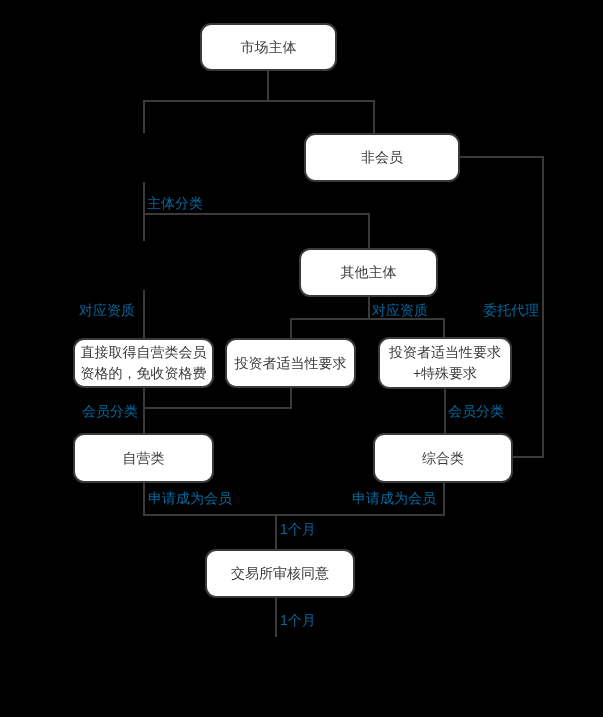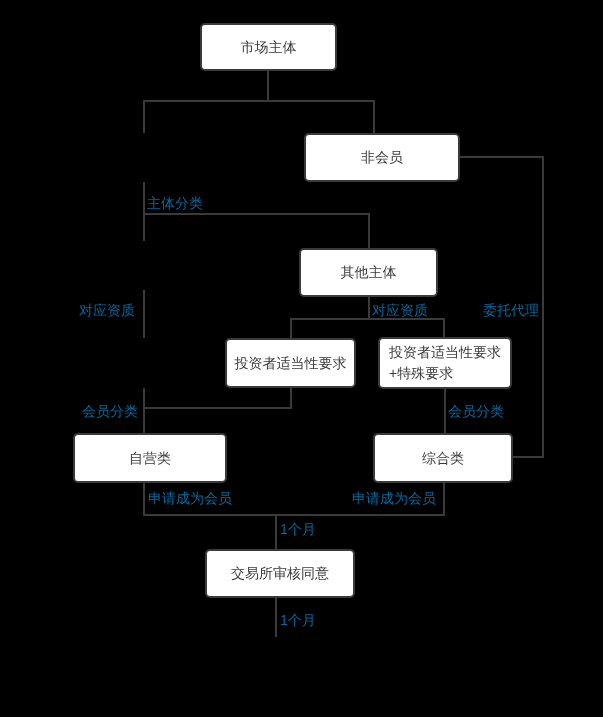--- a/index.html
+++ b/index.html
@@ -13,27 +13,28 @@
     height: 717px;
     background: #000000;
     overflow: hidden;
     font-family: "Liberation Sans", "DejaVu Sans", sans-serif;
   }
   .node {
     position: absolute;
     box-sizing: border-box;
     background: #ffffff;
     border: 2px solid #3a3a3a;
-    border-radius: 5px;
+    border-radius: 11px;
     color: #3a3a3a;
     font-size: 14px;
     line-height: 1.5;
     display: flex;
     align-items: center;
     justify-content: center;
+    text-align: center;
     white-space: pre-line;
   }
   .seg {
     position: absolute;
     background: #3a3a3a;
   }
   .edge-label {
     position: absolute;
     color: #0369a1;
     font-size: 14px;
@@ -65,24 +66,26 @@
     <div class="seg" style="left: 542px; top: 156px; width: 2px; height: 302px;"></div>
     <div class="seg" style="left: 513px; top: 456px; width: 31px; height: 2px;"></div>
     <div class="seg" style="left: 143px; top: 483px; width: 2px; height: 33px;"></div>
     <div class="seg" style="left: 443px; top: 483px; width: 2px; height: 33px;"></div>
     <div class="seg" style="left: 143px; top: 514px; width: 302px; height: 2px;"></div>
     <div class="seg" style="left: 275px; top: 514px; width: 2px; height: 35px;"></div>
     <div class="seg" style="left: 275px; top: 598px; width: 2px; height: 39px;"></div>
     <div class="node" style="left: 200px; top: 23px; width: 137px; height: 48px;">市场主体</div>
     <div class="node" style="left: 304px; top: 133px; width: 156px; height: 49px;">非会员</div>
     <div class="node" style="left: 299px; top: 248px; width: 139px; height: 49px;">其他主体</div>
+    <div class="node" style="left: 73px; top: 338px; width: 141px; height: 50px;">直接取得自营类会员
+资格的，免收资格费</div>
     <div class="node" style="left: 225px; top: 338px; width: 131px; height: 50px;">投资者适当性要求</div>
     <div class="node" style="left: 378px; top: 337px; width: 134px; height: 52px;">投资者适当性要求
 +特殊要求</div>
-    <div class="node" style="left: 73px; top: 433px; width: 154px; height: 50px;">自营类</div>
+    <div class="node" style="left: 73px; top: 433px; width: 141px; height: 50px;">自营类</div>
     <div class="node" style="left: 373px; top: 433px; width: 140px; height: 50px;">综合类</div>
     <div class="node" style="left: 205px; top: 549px; width: 150px; height: 49px;">交易所审核同意</div>
     <div class="edge-label" style="left: 147px; top: 196px;">主体分类</div>
     <div class="edge-label" style="left: 79px; top: 303px;">对应资质</div>
     <div class="edge-label" style="left: 372px; top: 303px;">对应资质</div>
     <div class="edge-label" style="left: 483px; top: 303px;">委托代理</div>
     <div class="edge-label" style="left: 82px; top: 404px;">会员分类</div>
     <div class="edge-label" style="left: 448px; top: 404px;">会员分类</div>
     <div class="edge-label" style="left: 148px; top: 491px;">申请成为会员</div>
     <div class="edge-label" style="left: 352px; top: 491px;">申请成为会员</div>

